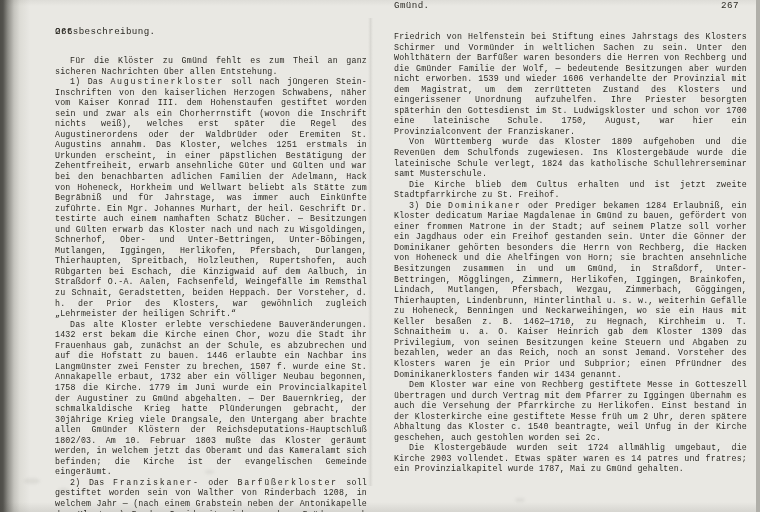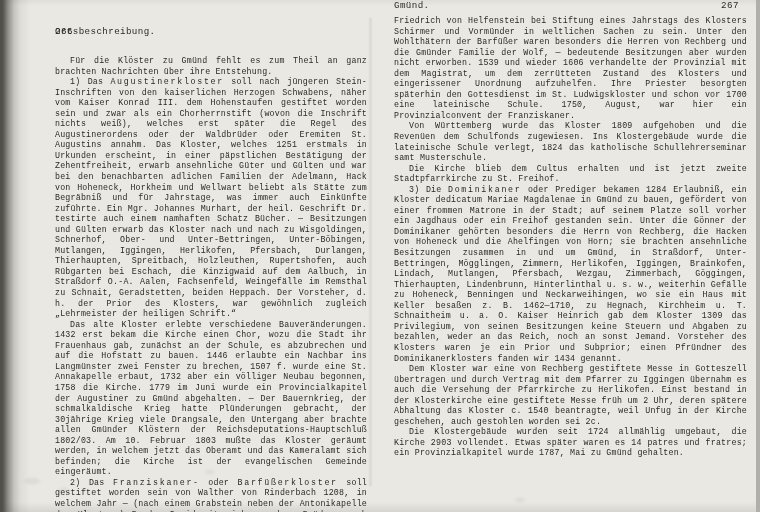--- a/index.html
+++ b/index.html
@@ -40,37 +40,37 @@
   .page-right .head{}
   .pagenum{position:absolute;top:0;letter-spacing:0.5px;}
   .page-left .pagenum{left:0;}
   .page-right .pagenum{right:8px;}
   .runtitle{position:absolute;left:0;right:16px;top:0;text-align:left;letter-spacing:0.4px;}
   .body{
     text-align:justify;
     font-size:8.3px;line-height:10.55px;letter-spacing:0.2px;
   }
   .page-left .body{margin-top:18px;}
-  .page-right .body{margin-top:4px;}
+  .page-right .body{margin-top:20px;}
   .body p{margin:0;text-indent:15px;}
   .body p.noindent{text-indent:0;}
   .spaced{letter-spacing:1.7px;}
 </style>
 </head>
 <body>
 
 <div class="canvas">
 
   <div class="page page-left">
     <div class="head">
       <span class="pagenum">266</span>
       <span class="runtitle">Ortsbeschreibung.</span>
     </div>
     <div class="body">
-        <p><span>Für die Klöster zu Gmünd fehlt es zum Theil an ganz brachten Nachrichten über ihre Entstehung.</span></p>
+        <p><span>Für die Klöster zu Gmünd fehlt es zum Theil an ganz sicheren Nachrichten über allen Entstehung.</span></p>
         <p><span>1) Das </span><span class="spaced">Augustinerkloster</span><span> soll nach jüngeren Stein-Inschriften von den kaiserlichen Herzogen Schwabens, näher vom Kaiser Konrad III. dem Hohenstaufen gestiftet worden sein und zwar als ein Chorherrnstift (wovon die Inschrift nichts weiß), welches erst später die Regel des Augustinerordens oder der Waldbrüder oder Eremiten St. Augustins annahm. Das Kloster, welches 1251 erstmals in Urkunden erscheint, in einer päpstlichen Bestätigung der Zehentfreiheit, erwarb ansehnliche Güter und Gülten und war bei den benachbarten adlichen Familien der Adelmann, Hack von Hoheneck, Horkheim und Wellwart beliebt als Stätte zum Begräbniß und für Jahrstage, was immer auch Einkünfte zuführte. Ein Mgr. Johannes Murhart, der heil. Geschrift Dr. testirte auch einem namhaften Schatz Bücher. — Besitzungen und Gülten erwarb das Kloster nach und nach zu Wisgoldingen, Schnerhof, Ober- und Unter-Bettringen, Unter-Böbingen, Mutlangen, Iggingen, Herlikofen, Pfersbach, Durlangen, Thierhaupten, Spreitbach, Holzleuthen, Rupertshofen, auch Rübgarten bei Eschach, die Kinzigwaid auf dem Aalbuch, in Straßdorf O.-A. Aalen, Fachsenfeld, Weingefälle im Remsthal zu Schnait, Geradstetten, beiden Heppach. Der Vorsteher, d. h. der Prior des Klosters, war gewöhnlich zugleich „Lehrmeister der heiligen Schrift.“</span></p>
         <p><span>Das alte Kloster erlebte verschiedene Bauveränderungen. 1432 erst bekam die Kirche einen Chor, wozu die Stadt ihr Frauenhaus gab, zunächst an der Schule, es abzubrechen und auf die Hofstatt zu bauen. 1446 erlaubte ein Nachbar ins Langmünster zwei Fenster zu brechen, 1507 f. wurde eine St. Annakapelle erbaut, 1732 aber ein völliger Neubau begonnen, 1758 die Kirche. 1779 im Juni wurde ein Provincialkapitel der Augustiner zu Gmünd abgehalten. — Der Bauernkrieg, der schmalkaldische Krieg hatte Plünderungen gebracht, der 30jährige Krieg viele Drangsale, den Untergang aber brachte allen Gmünder Klöstern der Reichsdeputations-Hauptschluß 1802/03. Am 10. Februar 1803 mußte das Kloster geräumt werden, in welchem jetzt das Oberamt und das Kameralamt sich befinden; die Kirche ist der evangelischen Gemeinde eingeräumt.</span></p>
         <p><span>2) Das </span><span class="spaced">Franziskaner-</span><span> oder </span><span class="spaced">Barfüßerkloster</span><span> soll gestiftet worden sein von Walther von Rinderbach 1208, in welchem Jahr — (nach einem Grabstein neben der Antonikapelle des Klosters) Bruder David mit sieben andern Brüdern nach Gmünd kam, vom heiligen Franziskus selber entsendet. Es soll hier das erste Franziskanerkloster in ganz Deutschland und Mutterkloster von Ulm (1229) gewesen und Bruder David im Geruch der Heiligkeit gestorben sein. — Vorsteher war der jeweilige „Guardian des Convents der mindern Brüder,“ den Schutz übte der Magistrat. 1472 versprach Graf</span></p>
       </div>
   </div>
 
   <div class="page page-right">
     <div class="head">
       <span class="runtitle">Gmünd.</span>
       <span class="pagenum">267</span>

